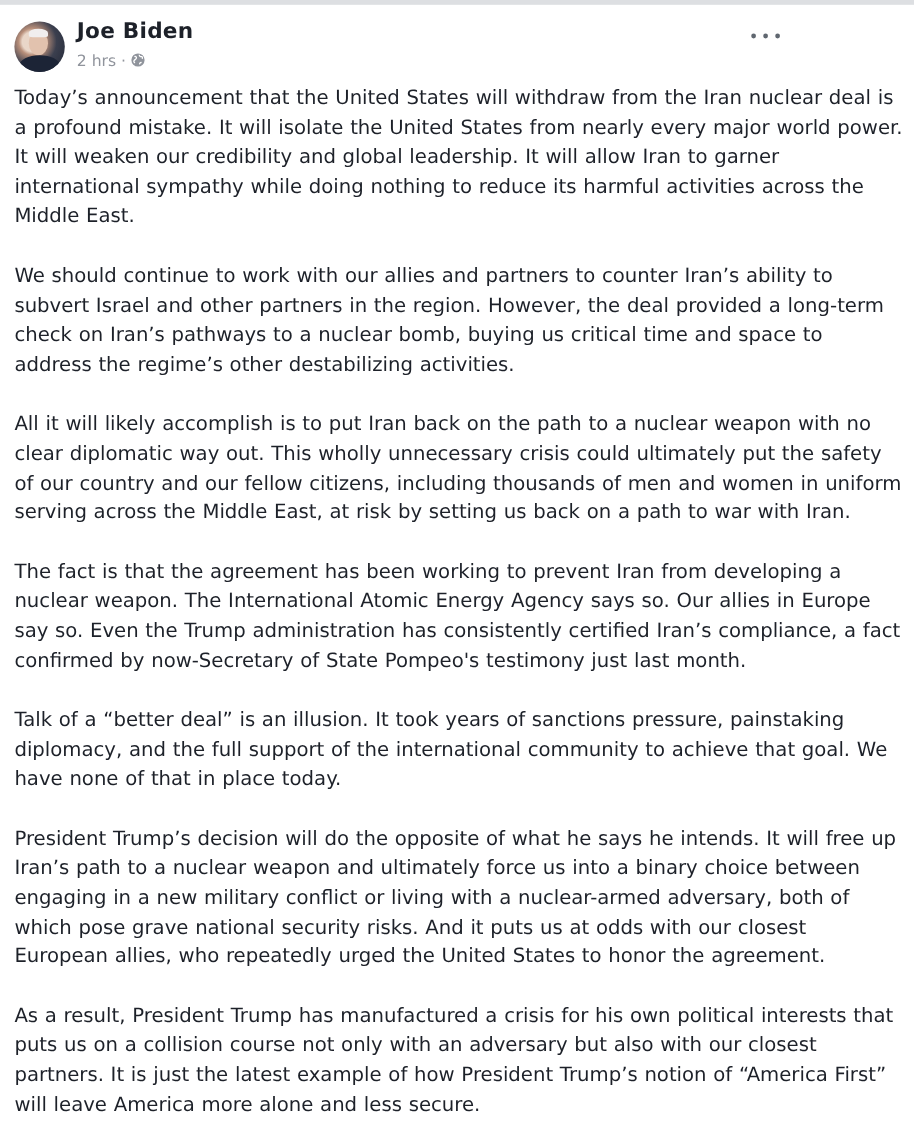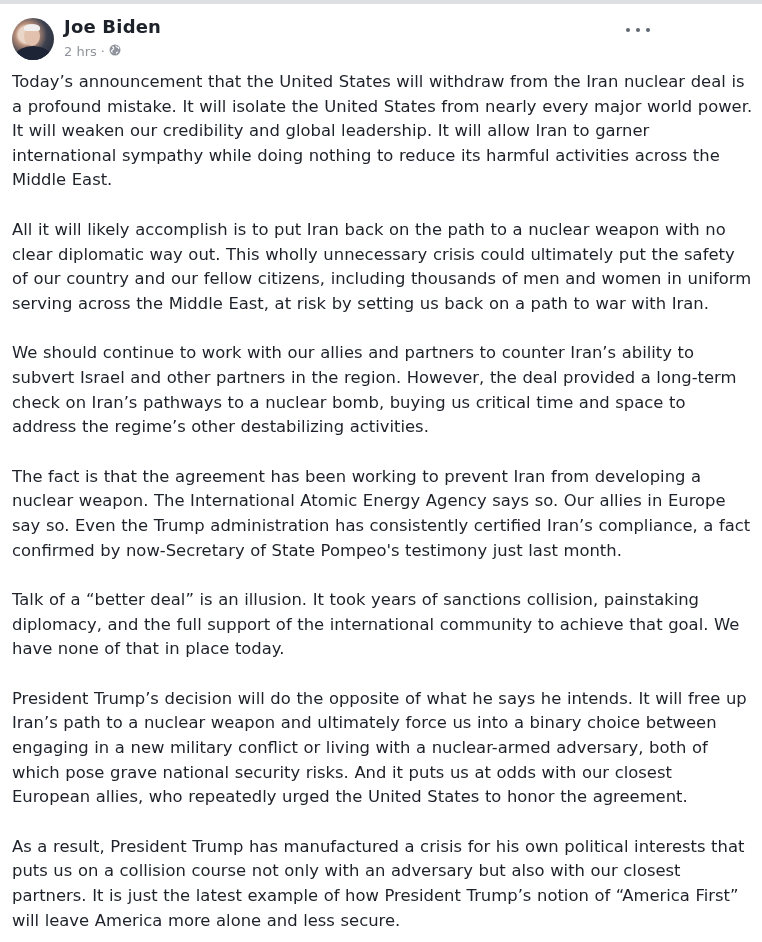--- a/index.html
+++ b/index.html
@@ -139,19 +139,19 @@
   </div>
   <div class="more-button">
     <span></span>
     <span></span>
     <span></span>
   </div>
 </div>
 
 <div class="post-body">
   <p>Today’s announcement that the United States will withdraw from the Iran nuclear deal is a profound mistake. It will isolate the United States from nearly every major world power. It will weaken our credibility and global leadership. It will allow Iran to garner international sympathy while doing nothing to reduce its harmful activities across the Middle East.</p>
+  <p>We should continue to work with our allies and partners to counter Iran’s ability to subvert Israel and other partners in the region. However, the deal provided a long-term check on Iran’s pathways to a nuclear bomb, buying us critical time and space to address the regime’s other destabilizing activities.</p>
   <p>All it will likely accomplish is to put Iran back on the path to a nuclear weapon with no clear diplomatic way out. This wholly unnecessary crisis could ultimately put the safety of our country and our fellow citizens, including thousands of men and women in uniform serving across the Middle East, at risk by setting us back on a path to war with Iran.</p>
-  <p>We should continue to work with our allies and partners to counter Iran’s ability to subvert Israel and other partners in the region. However, the deal provided a long-term check on Iran’s pathways to a nuclear bomb, buying us critical time and space to address the regime’s other destabilizing activities.</p>
   <p>The fact is that the agreement has been working to prevent Iran from developing a nuclear weapon. The International Atomic Energy Agency says so. Our allies in Europe say so. Even the Trump administration has consistently certified Iran’s compliance, a fact confirmed by now-Secretary of State Pompeo's testimony just last month.</p>
-  <p>Talk of a “better deal” is an illusion. It took years of sanctions collision, painstaking diplomacy, and the full support of the international community to achieve that goal. We have none of that in place today.</p>
+  <p>Talk of a “better deal” is an illusion. It took years of sanctions pressure, painstaking diplomacy, and the full support of the international community to achieve that goal. We have none of that in place today.</p>
   <p>President Trump’s decision will do the opposite of what he says he intends.  It will free up Iran’s path to a nuclear weapon and ultimately force us into a binary choice between engaging in a new military conflict or living with a nuclear-armed adversary, both of which pose grave national security risks. And it puts us at odds with our closest European allies, who repeatedly urged the United States to honor the agreement.</p>
   <p>As a result, President Trump has manufactured a crisis for his own political interests that puts us on a collision course not only with an adversary but also with our closest partners. It is just the latest example of how President Trump’s notion of “America First” will leave America more alone and less secure.</p>
 </div>
 
 </body></html>

